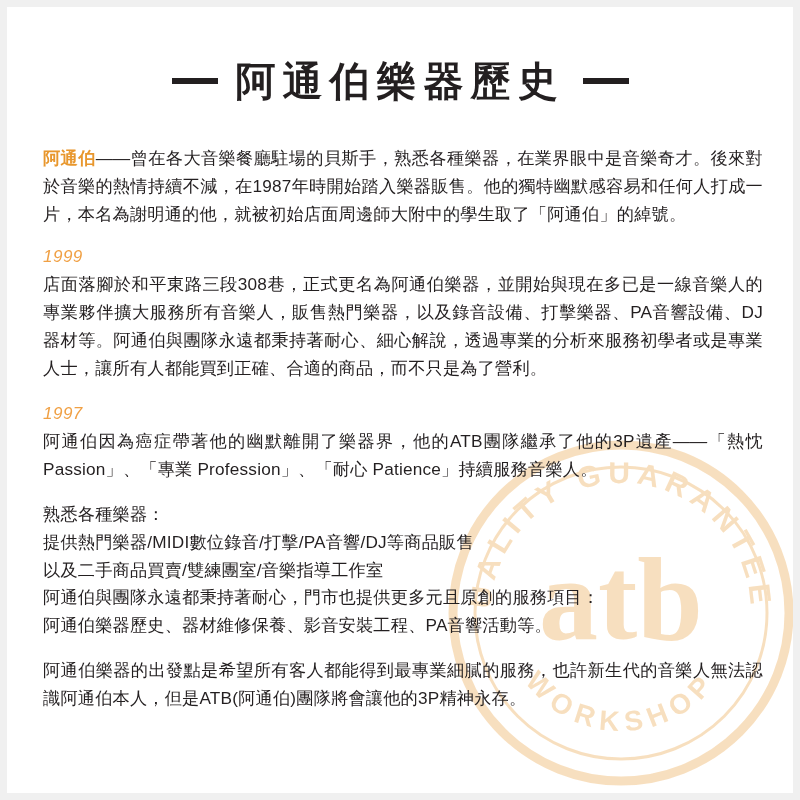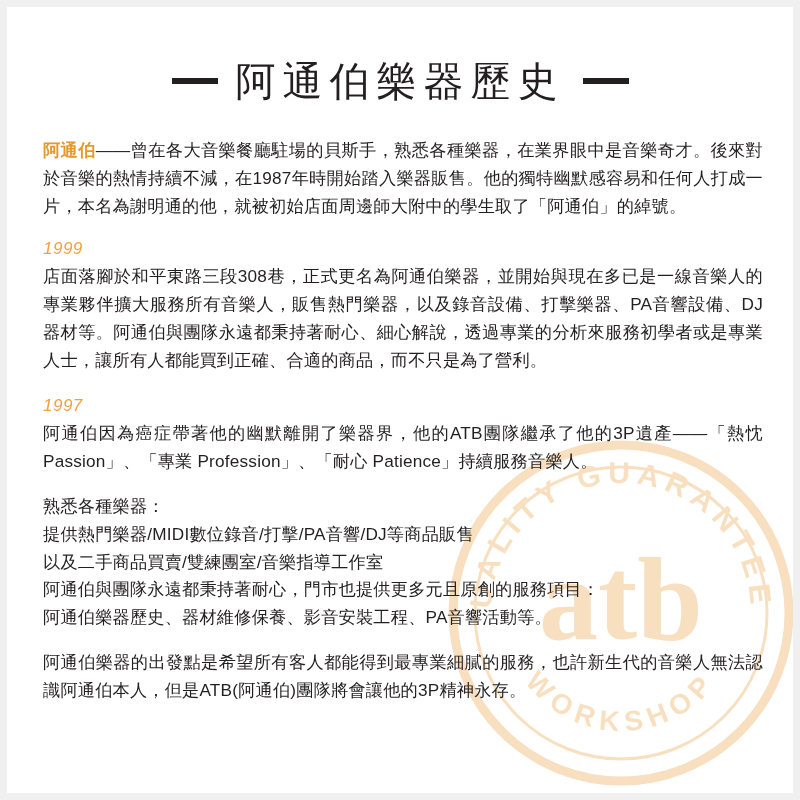--- a/index.html
+++ b/index.html
@@ -48,40 +48,40 @@
     justify-content: center;
     gap: 18px;
   }
   .header .rule {
     width: 46px;
     height: 6px;
     background: #231f20;
   }
   .header .title {
     font-size: 40px;
-    font-weight: normal;
+    font-weight: bold;
     letter-spacing: 7px;
     color: #231f20;
     white-space: nowrap;
     line-height: 1.1;
   }
 
   
   .content {
     position: absolute;
     top: 130px;
     left: 36px;
     right: 30px;
     color: #231f20;
     font-size: 17.2px;
     line-height: 1.62;
     letter-spacing: 0.2px;
   }
   .para {
-    margin: 0 0 14px 0;
+    margin: 8px 0 14px 0;
     text-align: justify;
   }
   .lead-name {
     color: #e8972d;
     font-weight: bold;
   }
   .section-head {
     color: #f0a044;
     font-size: 17px;
     margin: 0 0 1px 0;

